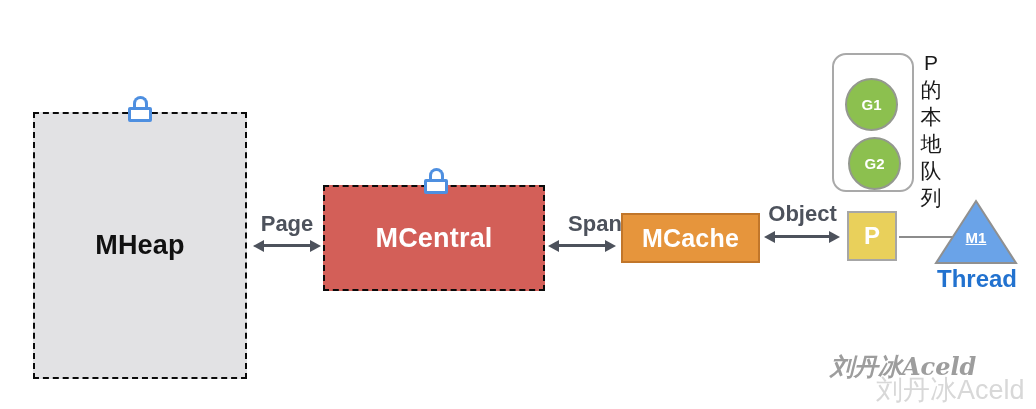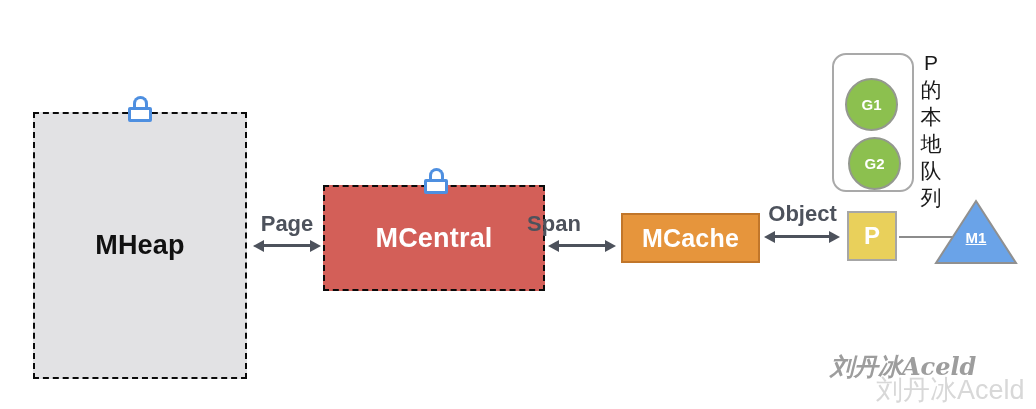--- a/index.html
+++ b/index.html
@@ -97,21 +97,21 @@
   </div>
 
   <div class="node mcentral">
     <span class="node-label lbl-white-lg">MCentral</span>
   </div>
   <div class="lock" style="left:424px;top:168px;">
     <div class="shackle"></div>
     <div class="lock-body"></div>
   </div>
 
-  <div class="edge-label" style="left:519px;top:211px;width:70px;">Span</div>
+  <div class="edge-label" style="left:560px;top:211px;width:70px;">Span</div>
   <div class="arrow" style="left:558px;top:244px;width:48px;">
     <span class="head head-l"></span>
     <span class="head head-r"></span>
   </div>
 
   <div class="node mcache">
     <span class="node-label lbl-white-md">MCache</span>
   </div>
 
   <div class="edge-label" style="left:760px;top:201px;width:85px;">Object</div>
@@ -123,20 +123,21 @@
   <div class="node pbox">
     <span class="node-label lbl-white-p">P</span>
   </div>
 
   <div class="connector"></div>
 
   <svg class="triangle-svg" width="86" height="70">
     <polygon points="43,5 83,67 3,67" style="fill:var(--triangle-fill);stroke:var(--triangle-border);stroke-width:2;"></polygon>
   </svg>
   <div class="m1-label">M1</div>
+  <div class="thread-label">Thread</div>
 
   <div class="queue-box"></div>
   <div class="gor g1">
     <span>G1</span>
   </div>
   <div class="gor g2">
     <span>G2</span>
   </div>
   <div class="queue-note">
     <span>P</span>

